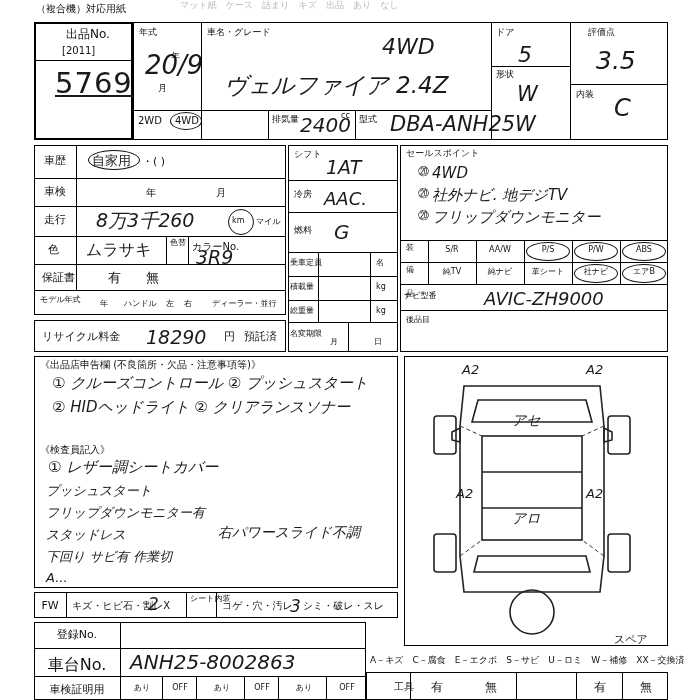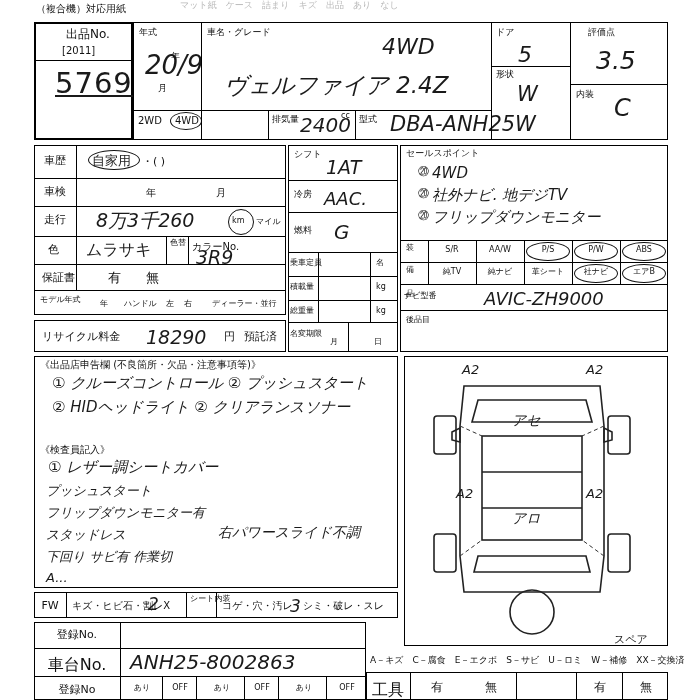--- a/index.html
+++ b/index.html
@@ -217,40 +217,40 @@
   <div class="hw i" style="left:148px;top:594px;font-size:17px;">2</div>
   <div class="hw i" style="left:290px;top:596px;font-size:17px;">3</div>
 
   <div class="bx" style="left:34px;top:622px;width:332px;height:78px;"></div>
   <div class="line" style="left:34px;top:648px;width:332px;height:1px;"></div>
   <div class="line" style="left:34px;top:676px;width:332px;height:1px;"></div>
   <div class="line" style="left:120px;top:622px;width:1px;height:78px;"></div>
   <div class="lbl ctr" style="left:34px;top:629px;width:86px;font-size:11px;">登録No.</div>
   <div class="lbl ctr" style="left:34px;top:656px;width:86px;font-size:16px;">車台No.</div>
   <div class="hw i" style="left:130px;top:650px;font-size:20px;">ANH25-8002863</div>
-  <div class="lbl ctr" style="left:34px;top:684px;width:86px;font-size:11px;">登録No</div>
+  <div class="lbl ctr" style="left:34px;top:684px;width:86px;font-size:11px;">車検証明用</div>
   <div class="line" style="left:162px;top:676px;width:1px;height:24px;"></div>
   <div class="line" style="left:196px;top:676px;width:1px;height:24px;"></div>
   <div class="line" style="left:244px;top:676px;width:1px;height:24px;"></div>
   <div class="line" style="left:278px;top:676px;width:1px;height:24px;"></div>
   <div class="line" style="left:326px;top:676px;width:1px;height:24px;"></div>
   <div class="lbl vsmall ctr" style="left:122px;top:684px;width:40px;">あり</div>
   <div class="lbl vsmall ctr" style="left:164px;top:684px;width:32px;">OFF</div>
   <div class="lbl vsmall ctr" style="left:200px;top:684px;width:44px;">あり</div>
   <div class="lbl vsmall ctr" style="left:246px;top:684px;width:32px;">OFF</div>
   <div class="lbl vsmall ctr" style="left:282px;top:684px;width:44px;">あり</div>
   <div class="lbl vsmall ctr" style="left:328px;top:684px;width:38px;">OFF</div>
 
   <div class="lbl" style="left:370px;top:656px;font-size:9px;">A－キズ　C－腐食　E－エクボ　S－サビ　U－ロミ　W－補修　XX－交換済</div>
   <div class="bx" style="left:366px;top:672px;width:302px;height:28px;"></div>
   <div class="line" style="left:516px;top:672px;width:1px;height:28px;"></div>
   <div class="line" style="left:410px;top:672px;width:1px;height:28px;"></div>
   <div class="line" style="left:576px;top:672px;width:1px;height:28px;"></div>
   <div class="line" style="left:622px;top:672px;width:1px;height:28px;"></div>
-  <div class="lbl ctr" style="left:366px;top:681px;width:44px;font-size:16px;">工具</div>
+  <div class="lbl ctr" style="left:382px;top:681px;width:44px;font-size:10px;">工具</div>
   <div class="lbl ctr" style="left:412px;top:681px;width:50px;font-size:12px;">有</div>
   <div class="lbl ctr" style="left:466px;top:681px;width:50px;font-size:12px;">無</div>
   <div class="lbl ctr" style="left:518px;top:681px;width:58px;font-size:11px;margin-top:39px;">ジャッキ</div>
   <div class="lbl ctr" style="left:578px;top:681px;width:44px;font-size:12px;">有</div>
   <div class="lbl ctr" style="left:624px;top:681px;width:44px;font-size:12px;">無</div>
 
   <div class="bx" style="left:404px;top:356px;width:264px;height:290px;border:1px solid #000;"></div>
   <svg width="264" height="290" viewBox="0 0 264 290" style="position:absolute;left:404px;top:356px;">
     <g fill="none" stroke="#222" stroke-width="1.6">
 

